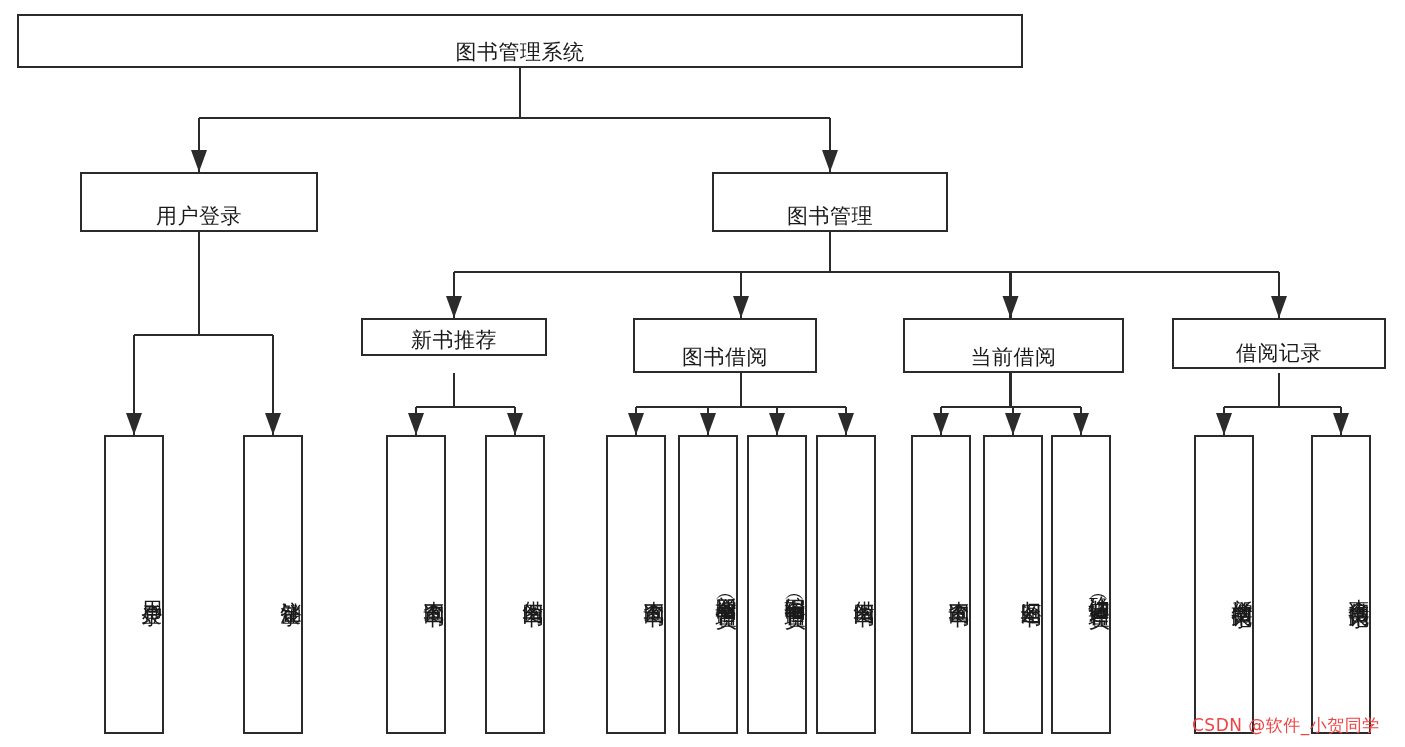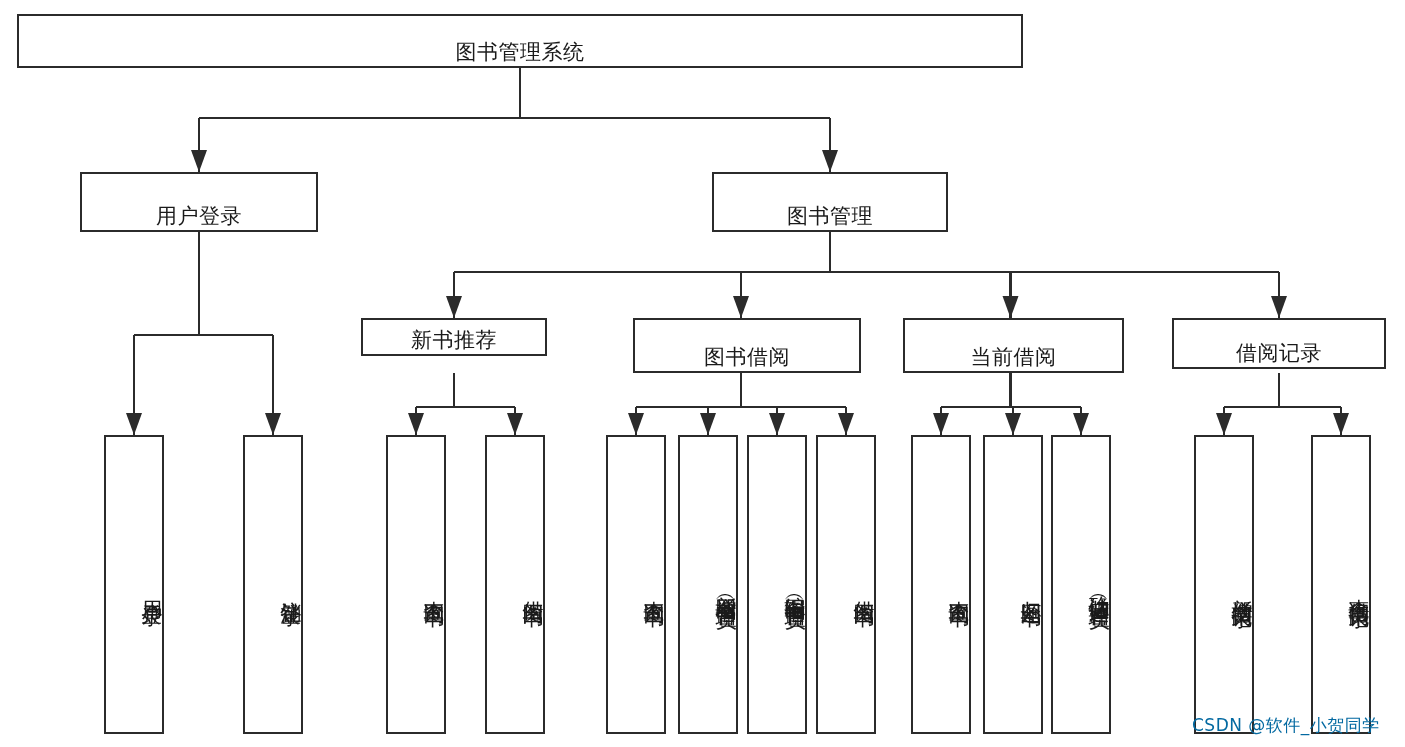--- a/index.html
+++ b/index.html
@@ -49,21 +49,21 @@
   }
   .node.vert .label {
     writing-mode: vertical-rl;
     text-orientation: upright;
     line-height: 1;
     white-space: nowrap;
   }
   .watermark {
     position: absolute;
     font-size: 17px;
-    color: #0369a1;
+    color: #ef4444;
     white-space: nowrap;
     letter-spacing: 0.5px;
     pointer-events: none;
   }
 </style>
 </head>
 <body>
 
 <div id="canvas">
   <svg id="wires" viewBox="0 0 1405 747">
@@ -126,21 +126,21 @@
       </div>
       <div class="node horiz" style="left: 80px; top: 172px; width: 238px; height: 60px;">
         <span class="label">用户登录</span>
       </div>
       <div class="node horiz" style="left: 712px; top: 172px; width: 236px; height: 60px;">
         <span class="label">图书管理</span>
       </div>
       <div class="node horiz" style="left: 361px; top: 318px; width: 186px; height: 38px;">
         <span class="label">新书推荐</span>
       </div>
-      <div class="node horiz" style="left: 633px; top: 318px; width: 228px; height: 55px;">
+      <div class="node horiz" style="left: 633px; top: 318px; width: 184px; height: 55px;">
         <span class="label">图书借阅</span>
       </div>
       <div class="node horiz" style="left: 903px; top: 318px; width: 221px; height: 55px;">
         <span class="label">当前借阅</span>
       </div>
       <div class="node horiz" style="left: 1172px; top: 318px; width: 214px; height: 51px;">
         <span class="label">借阅记录</span>
       </div>
       <div class="node vert" style="left: 104px; top: 435px; width: 60px; height: 299px;">
         <span class="label">用户登录</span>

